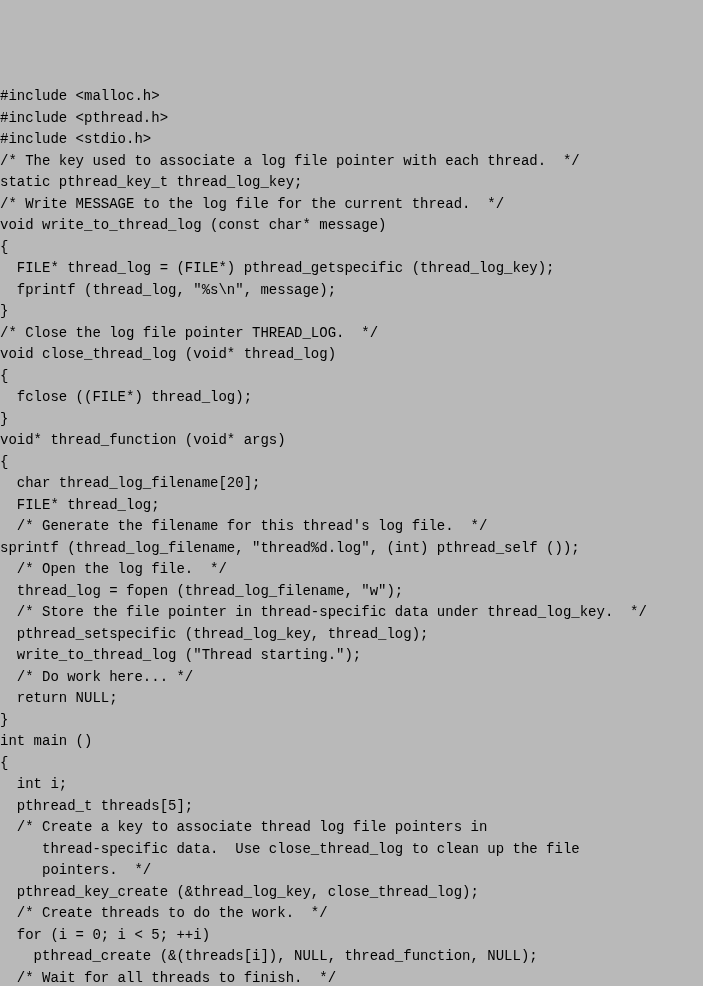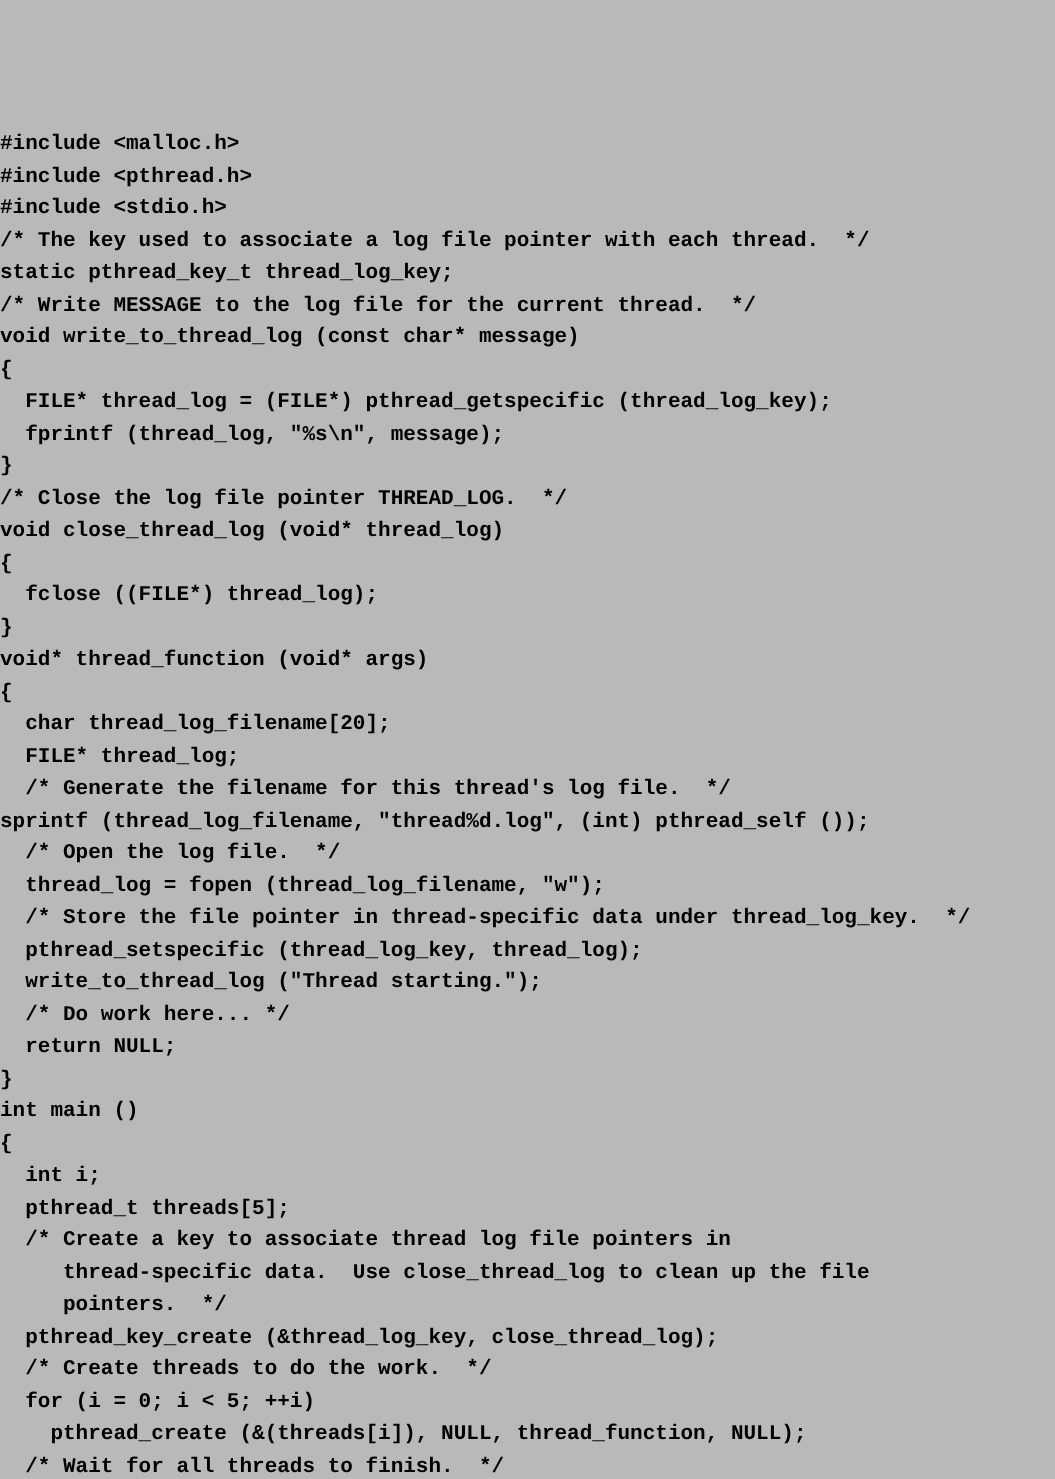--- a/index.html
+++ b/index.html
@@ -17,21 +17,20 @@
       height: 986px;
       overflow: hidden;
       white-space: pre;
       color: #000000;
     }
     .code-container {
       padding: 0;
     }
     .line {
       display: block;
-      font-weight: bold;
     }
   </style>
 </head>
 <body>
 
 
 
 <div class="code-container" id="code-container"><span class="line">#include &lt;malloc.h&gt;</span><span class="line">#include &lt;pthread.h&gt;</span><span class="line">#include &lt;stdio.h&gt;</span><span class="line">/* The key used to associate a log file pointer with each thread.  */</span><span class="line">static pthread_key_t thread_log_key;</span><span class="line">/* Write MESSAGE to the log file for the current thread.  */</span><span class="line">void write_to_thread_log (const char* message)</span><span class="line">{</span><span class="line">  FILE* thread_log = (FILE*) pthread_getspecific (thread_log_key);</span><span class="line">  fprintf (thread_log, "%s\n", message);</span><span class="line">}</span><span class="line">/* Close the log file pointer THREAD_LOG.  */</span><span class="line">void close_thread_log (void* thread_log)</span><span class="line">{</span><span class="line">  fclose ((FILE*) thread_log);</span><span class="line">}</span><span class="line">void* thread_function (void* args)</span><span class="line">{</span><span class="line">  char thread_log_filename[20];</span><span class="line">  FILE* thread_log;</span><span class="line">  /* Generate the filename for this thread's log file.  */</span><span class="line">sprintf (thread_log_filename, "thread%d.log", (int) pthread_self ());</span><span class="line">  /* Open the log file.  */</span><span class="line">  thread_log = fopen (thread_log_filename, "w");</span><span class="line">  /* Store the file pointer in thread-specific data under thread_log_key.  */</span><span class="line">  pthread_setspecific (thread_log_key, thread_log);</span><span class="line">  write_to_thread_log ("Thread starting.");</span><span class="line">  /* Do work here... */</span><span class="line">  return NULL;</span><span class="line">}</span><span class="line">int main ()</span><span class="line">{</span><span class="line">  int i;</span><span class="line">  pthread_t threads[5];</span><span class="line">  /* Create a key to associate thread log file pointers in</span><span class="line">     thread-specific data.  Use close_thread_log to clean up the file</span><span class="line">     pointers.  */</span><span class="line">  pthread_key_create (&amp;thread_log_key, close_thread_log);</span><span class="line">  /* Create threads to do the work.  */</span><span class="line">  for (i = 0; i &lt; 5; ++i)</span><span class="line">    pthread_create (&amp;(threads[i]), NULL, thread_function, NULL);</span><span class="line">  /* Wait for all threads to finish.  */</span></div>
 
 

